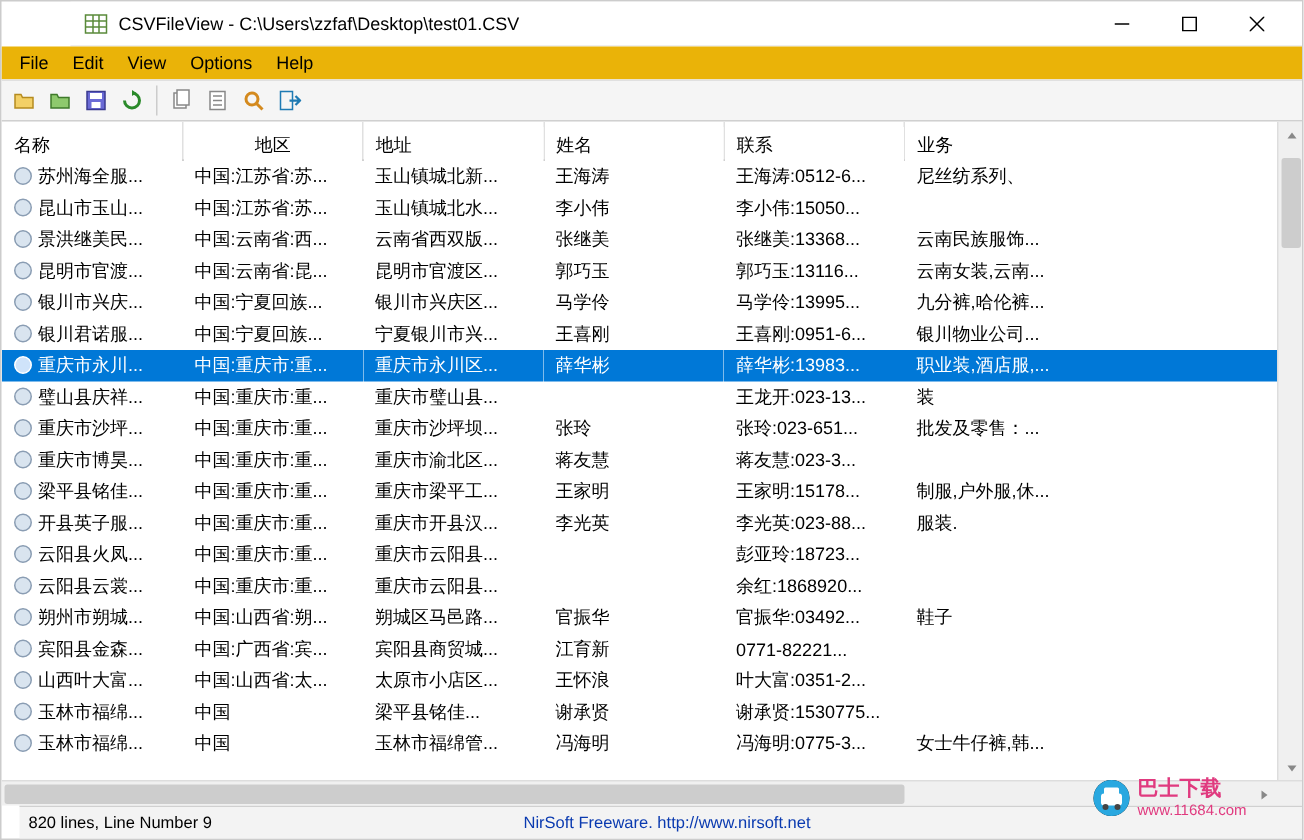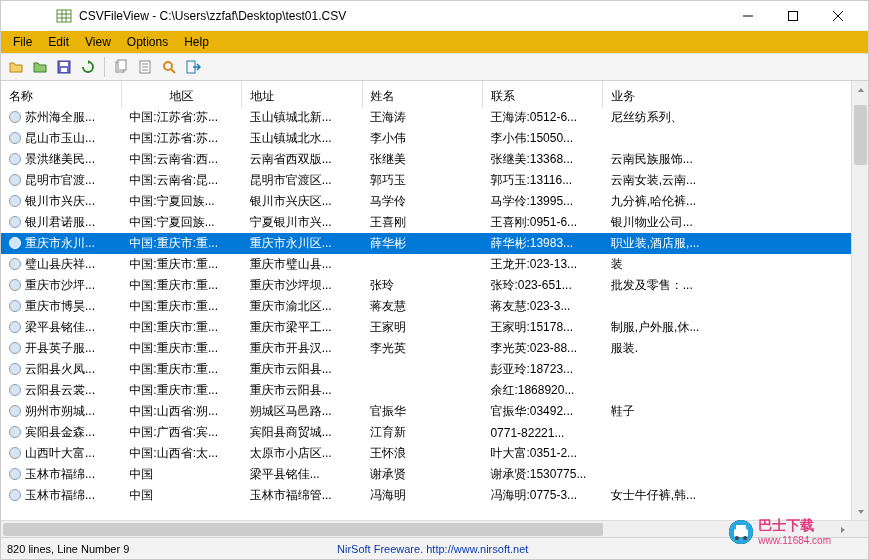--- a/index.html
+++ b/index.html
@@ -14,21 +14,21 @@
     .toolbar { height: 28px; display: flex; align-items: center; padding: 2px 4px; gap: 2px; background: #f5f5f5; border-top: 1px solid #e0e0e0; border-bottom: 1px solid #d0d0d0; }
     .toolbar .tbtn { width: 22px; height: 22px; display: flex; align-items: center; justify-content: center; cursor: pointer; border: 1px solid transparent; }
     .toolbar .sep { width: 1px; height: 20px; background: #ccc; margin: 0 3px; }
     .table-container { flex: 1; overflow: auto; position: relative; }
     table { width: 100%; border-collapse: collapse; table-layout: fixed; }
     th { text-align: left; font-weight: normal; padding: 4px 8px; background: #fff; border-right: 1px solid #e0e0e0; border-bottom: 1px solid #d0d0d0; position: sticky; top: 3px; white-space: nowrap; overflow: hidden; text-overflow: ellipsis; height: 22px; }
     td { padding: 2px 8px; white-space: nowrap; overflow: hidden; text-overflow: ellipsis; height: 21px; vertical-align: middle; }
     tr.selected td { background: #0078d7; color: #fff; }
     .row-icon { display: inline-block; width: 12px; height: 12px; border-radius: 50%; border: 1px solid #8a9db3; background: #d9e4ef; margin-right: 4px; vertical-align: -2px; }
     tr.selected .row-icon { border-color: #fff; background: #cfe3fa; }
-    .statusbar { height: 22px; display: flex; align-items: center; padding: 0 6px; border-top: 1px solid #d0d0d0; background: #f3f3f3; font-size: 11px; }
+    .statusbar { height: 22px; display: flex; align-items: center; padding: 0 6px; border-top: 1px solid #d0d0d0; background: #f3f3f3; font-size: 11px; margin-left: 12px; }
     .statusbar .left { flex: 0 0 330px; }
     .statusbar .mid { color: #0a3ab0; }
     .watermark { position: absolute; right: 38px; bottom: 14px; display: flex; align-items: center; gap: 4px; pointer-events: none; font-size: 14px; font-weight: bold; color: #e03a7f; }
     .watermark svg { filter: drop-shadow(0 0 0 #000); }
     .col-name { width: 100px; }
     .col-region { width: 100px; text-align: center; }
     .col-addr { width: 100px; }
     .col-fullname { width: 100px; }
     .col-contact { width: 100px; }
     .col-biz { width: 220px; }

